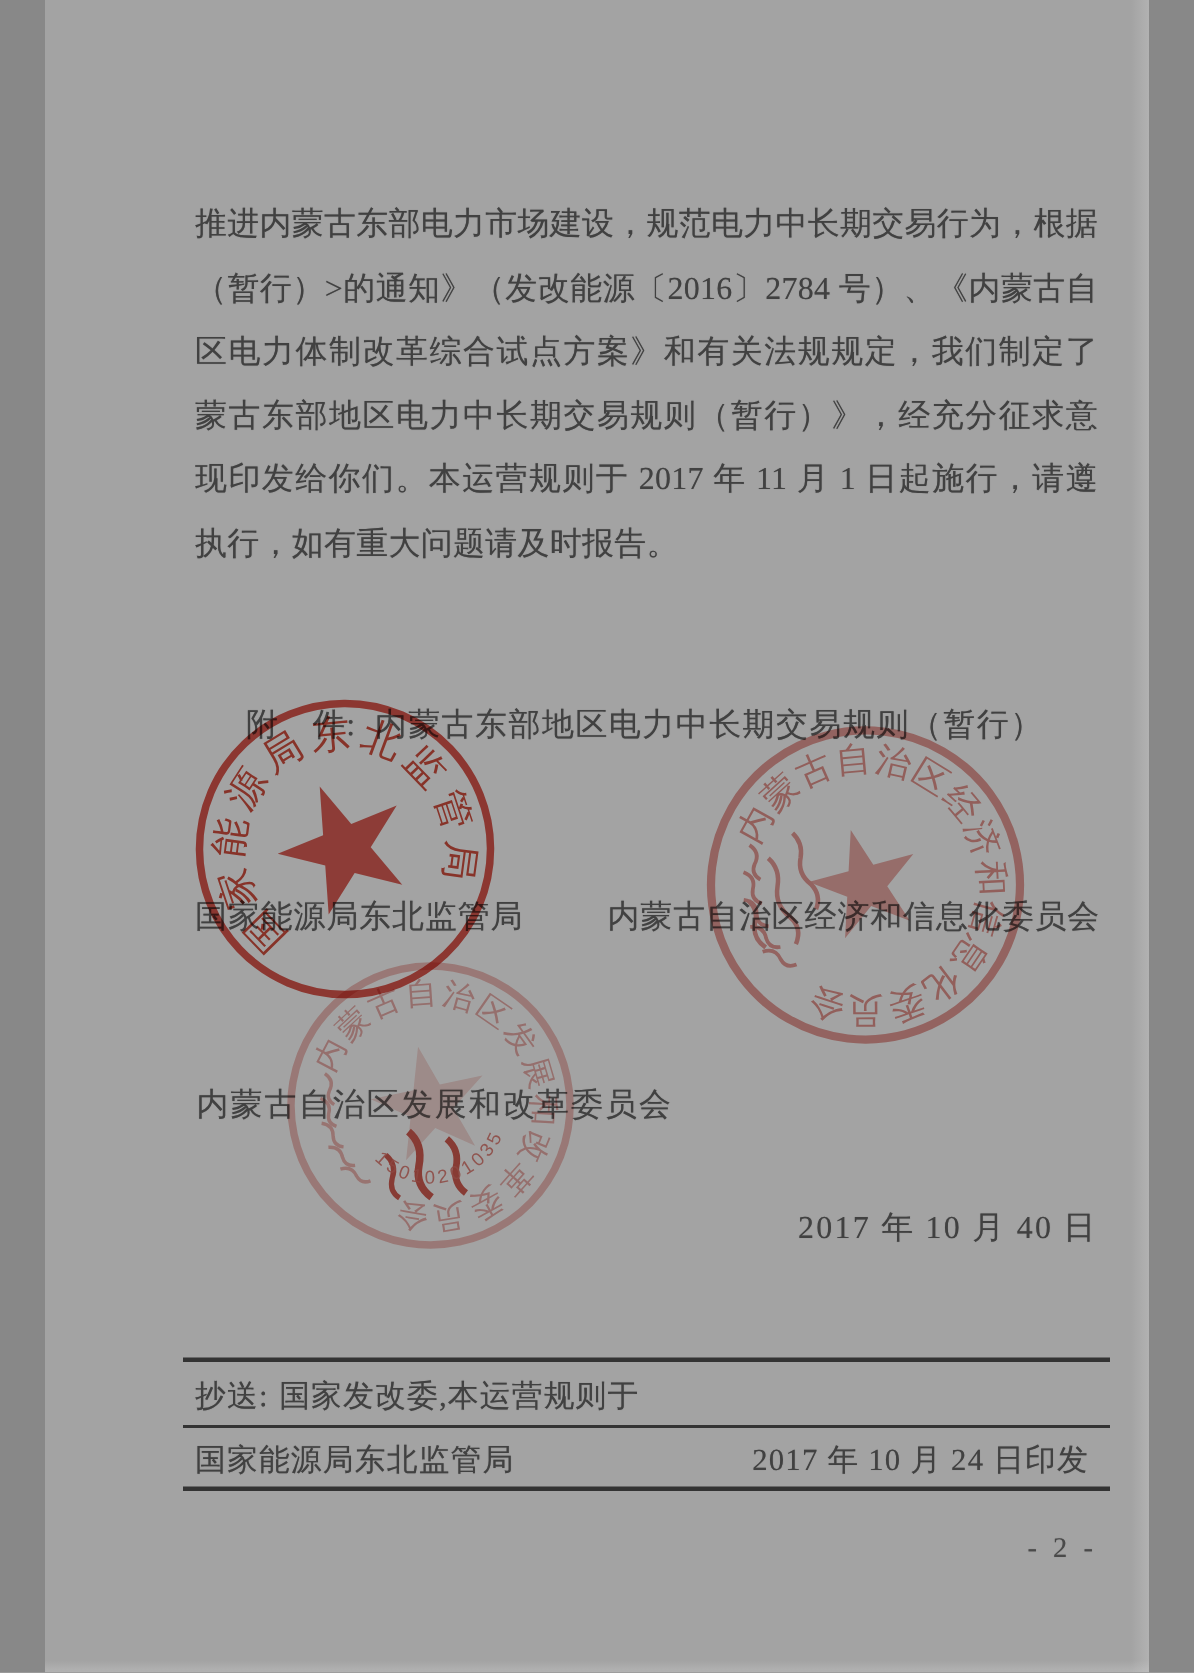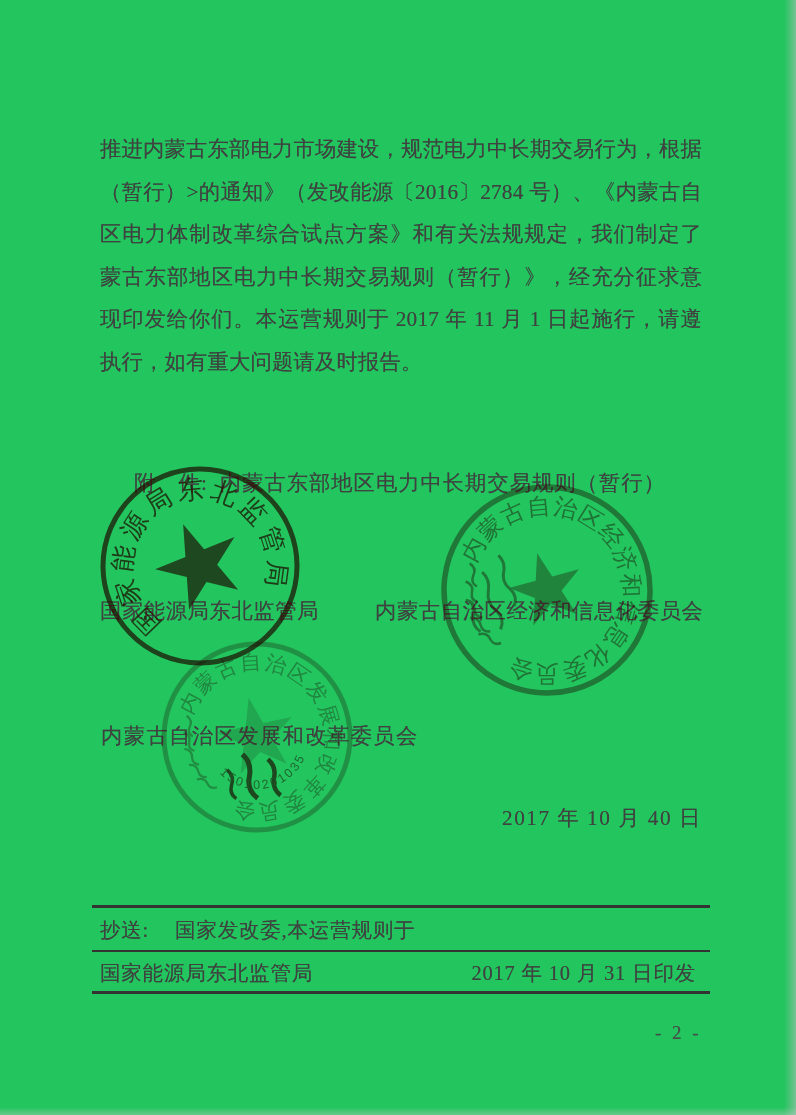--- a/index.html
+++ b/index.html
@@ -1,20 +1,20 @@
 <!DOCTYPE html>
 <html><head>
 <meta charset="utf-8">
 <style>
   html,body { margin:0; padding:0; background:#888; }
   .page {
     position:relative;
-    width:796px; height:1115px;
+    width:736px; height:1115px;
     margin:0 auto;
-    background:#22c55e;
+    background:#a3a3a3;
     overflow:hidden;
     font-family:"Liberation Serif","DejaVu Serif",serif;
     color:#414141;
   }
   .edge-shade {
     position:absolute; top:0; right:0; width:12px; height:100%;
     background:linear-gradient(to right, rgba(200,200,200,0), rgba(190,190,190,.55));
     pointer-events:none;
   }
   .edge-shade-bottom {
@@ -66,21 +66,21 @@
   
   .footer-rule { position:absolute; left:92px; width:618px; background:#333; }
   .rule-top    { top:905px; height:2.5px; }
   .rule-middle { top:950px; height:1.8px; }
   .rule-bottom { top:991px; height:2.5px; }
   .footer-cc {
     position:absolute; left:100px; top:916px;
     font-size:20.5px; letter-spacing:.8px;
     text-shadow:0 0 .5px rgba(40,40,40,.45); white-space:nowrap;
   }
-  .footer-cc .label { margin-right:26px; }
+  .footer-cc .label { margin-right:7px; }
   .footer-issue-row {
     position:absolute; left:100px; top:959px; width:596px;
     display:flex; justify-content:space-between;
     font-size:20.5px; letter-spacing:.8px;
     text-shadow:0 0 .5px rgba(40,40,40,.45); white-space:nowrap;
   }
   .page-number {
     position:absolute; left:655px; top:1022px;
     font-size:19px; letter-spacing:3px; color:#4a4a4a;
     text-shadow:0 0 .5px rgba(40,40,40,.4);
@@ -189,21 +189,21 @@
     </svg>
   </div>
 
   <div class="footer-rule rule-top"></div>
   <div class="footer-cc">
     <span class="label">抄送:</span><span>国家发改委,本运营规则于</span>
   </div>
   <div class="footer-rule rule-middle"></div>
   <div class="footer-issue-row">
     <span>国家能源局东北监管局</span>
-    <span>2017 年 10 月 31 日印发</span>
+    <span>2017 年 10 月 24 日印发</span>
   </div>
   <div class="footer-rule rule-bottom"></div>
 
   <div class="page-number">- 2 -</div>
 
   <div class="edge-shade"></div>
   <div class="edge-shade-bottom"></div>
 </div>
 
 </body></html>

